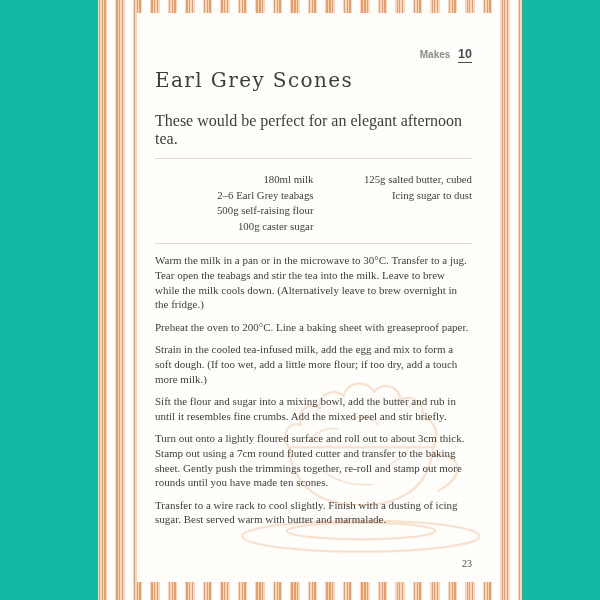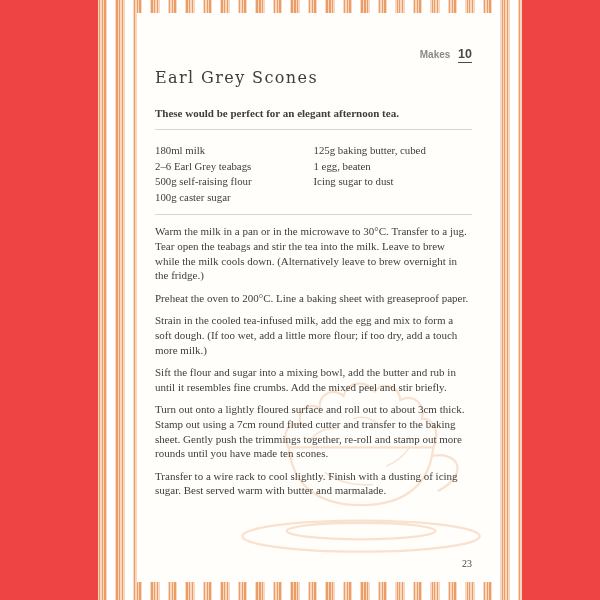--- a/index.html
+++ b/index.html
@@ -1,18 +1,18 @@
 <!DOCTYPE html>
 <html><head>
 <meta charset="utf-8">
 <style>
   html, body { margin:0; padding:0; background:#ffffff; }
   .stage {
     position:relative; width:600px; height:600px; overflow:hidden;
-    background:#ef4444; font-family:"Liberation Serif", serif;
+    background:#14b8a6; font-family:"Liberation Serif", serif;
   }
   
   .cover {
     position:absolute; left:98px; top:0; width:424px; height:600px;
     background: repeating-linear-gradient(90deg,
       #f8d8c1 0px,  #f8d8c1 1px,
       #ec9d66 1px,  #ec9d66 2.4px,
       #f8d8c1 2.4px,#f8d8c1 3.6px,
       #ec9d66 3.6px,#ec9d66 5px,
       #f8d8c1 5px,  #f8d8c1 6.2px,
@@ -29,28 +29,28 @@
     z-index:1; pointer-events:none;
   }
   .content { position:relative; z-index:2; padding:34px 25px 0 18px; color:#3e3d39; }
 
   .makes { text-align:right; font-family:"Liberation Sans", sans-serif;
            font-size:10px; line-height:14px; color:#8b8a86; font-weight:700; }
   .makes-value { color:#4a4947; font-size:12.5px; margin-left:5px;
                  border-bottom:1.5px solid #4a4947; padding-bottom:1px; }
 
   .title { margin:6px 0 0 0; font-family:"DejaVu Serif", serif; font-weight:400;
-           font-size:16px; letter-spacing:1.4px; color:#3e3d39; }
+           font-size:20px; letter-spacing:1.4px; color:#3e3d39; }
 
-  .intro { margin:20px 0 0 0; font-weight:700; font-size:11px; }
+  .intro { margin:20px 0 0 0; font-weight:400; font-size:16px; }
 
   .rule { margin-top:10px; border-top:1px solid #dad7d2; height:0; }
 
   .ingredients { display:flex; margin-top:13px; font-size:10.8px; line-height:15.5px; }
-  .ingredients ul { list-style:none; margin:0; padding:0; width:50%; }
+  .ingredients ul { list-style:none; margin:0; padding:0; width:50%;text-align:right; }
 
   .rule-bottom { margin-top:9px; }
 
   .method { margin-top:9px; font-size:11px; line-height:14.8px; }
   .method p { margin:0 0 7.5px 0; }
 
   .pageno { position:absolute; z-index:2; right:25px; bottom:13px;
             font-size:10px; color:#4a4947; }
 </style>
 </head>
@@ -90,22 +90,21 @@
       <div class="rule"></div>
 
       <div class="ingredients">
         <ul>
           <li>180ml milk</li>
           <li>2–6 Earl Grey teabags</li>
           <li>500g self-raising flour</li>
           <li>100g caster sugar</li>
         </ul>
         <ul>
-          <li>125g baking butter, cubed</li>
-          <li>1 egg, beaten</li>
+          <li>125g salted butter, cubed</li>
           <li>Icing sugar to dust</li>
         </ul>
       </div>
 
       <div class="rule rule-bottom"></div>
 
       <div class="method">
         <p>Warm the milk in a pan or in the microwave to 30°C. Transfer to a jug. Tear open the teabags and stir the tea into the milk. Leave to brew while the milk cools down. (Alternatively leave to brew overnight in the fridge.)</p>
         <p>Preheat the oven to 200°C. Line a baking sheet with greaseproof paper.</p>
         <p>Strain in the cooled tea-infused milk, add the egg and mix to form a soft dough. (If too wet, add a little more flour; if too dry, add a touch more milk.)</p>

